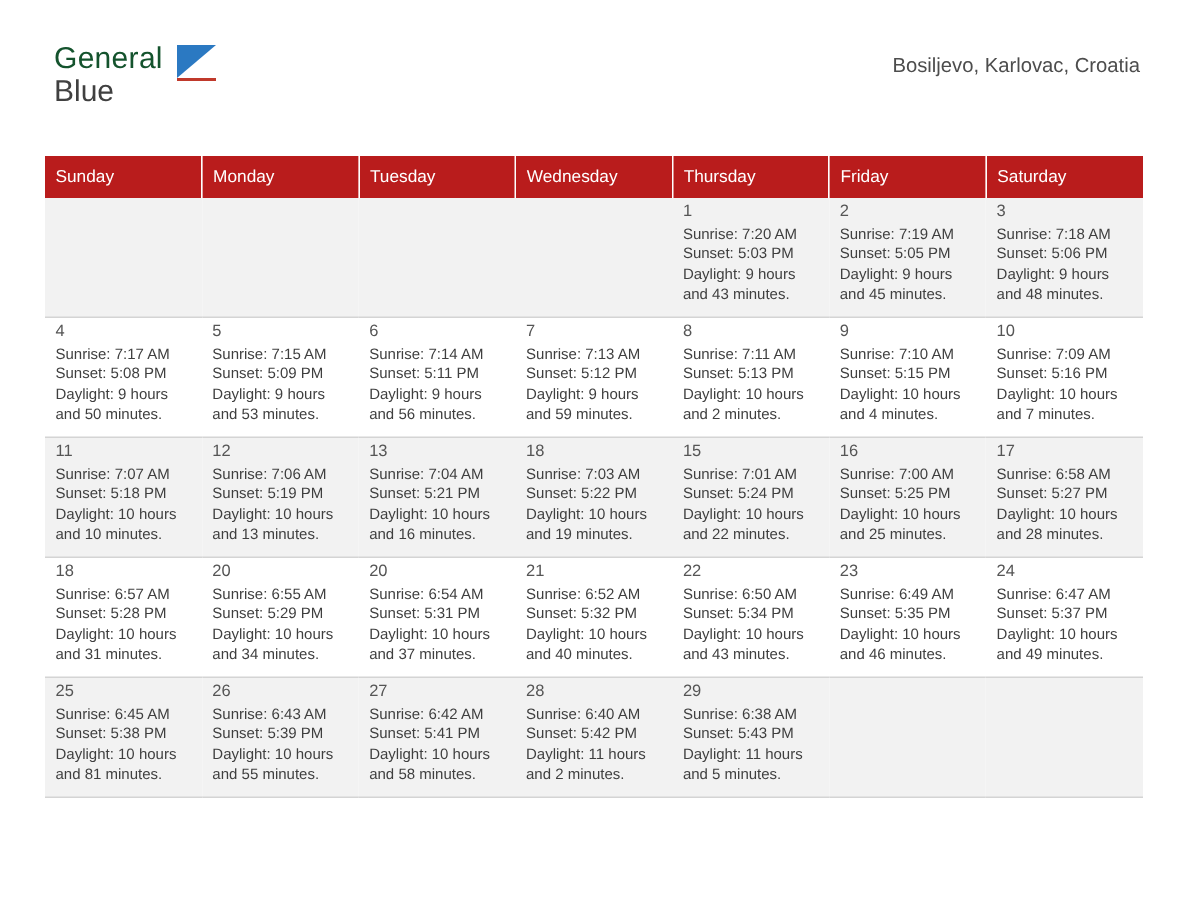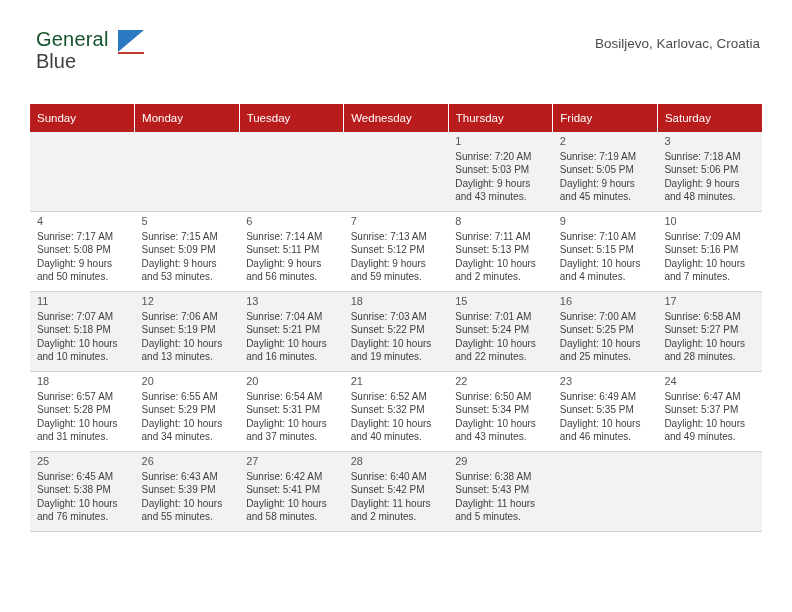--- a/index.html
+++ b/index.html
@@ -375,21 +375,21 @@
             </div>
           </td>
         </tr>
         <tr class="alt">
           <td>
             <span class="daynum">25</span>
             <div class="info">
               <div>Sunrise: 6:45 AM</div>
               <div>Sunset: 5:38 PM</div>
               <div>Daylight: 10 hours</div>
-              <div>and 76 minutes.</div>
+              <div>and 81 minutes.</div>
             </div>
           </td>
           <td>
             <span class="daynum">26</span>
             <div class="info">
               <div>Sunrise: 6:43 AM</div>
               <div>Sunset: 5:39 PM</div>
               <div>Daylight: 10 hours</div>
               <div>and 55 minutes.</div>
             </div>

